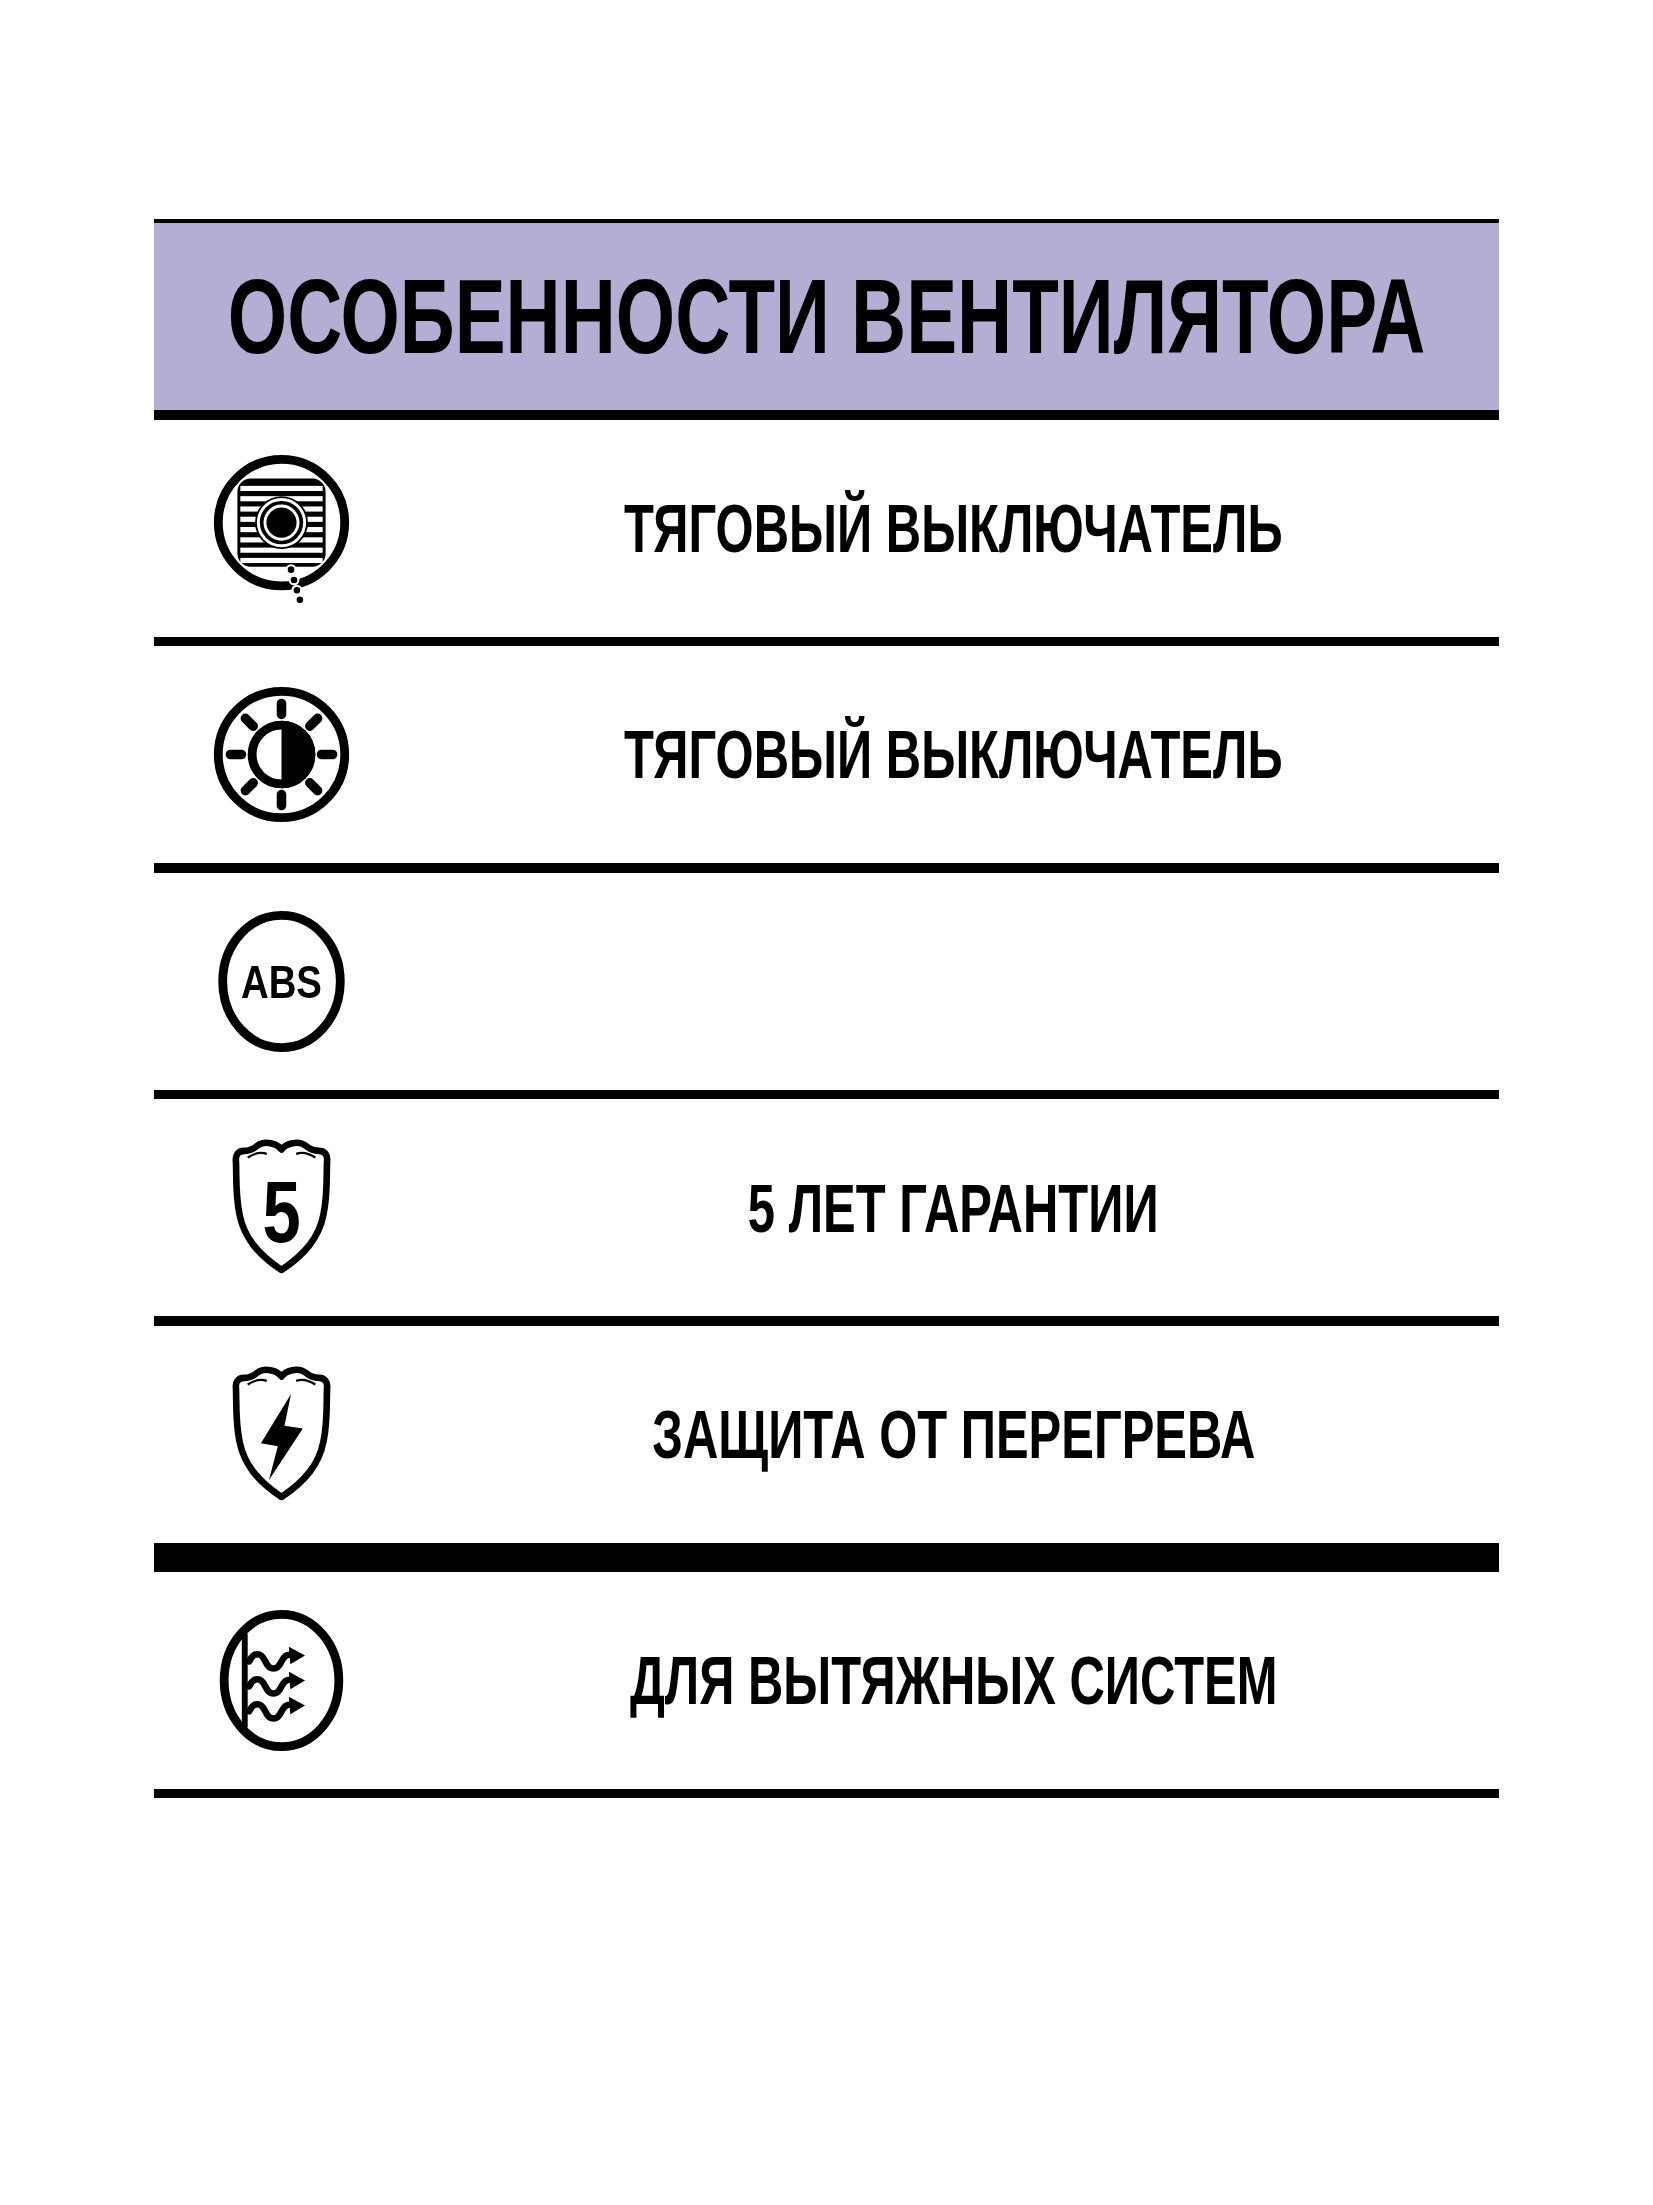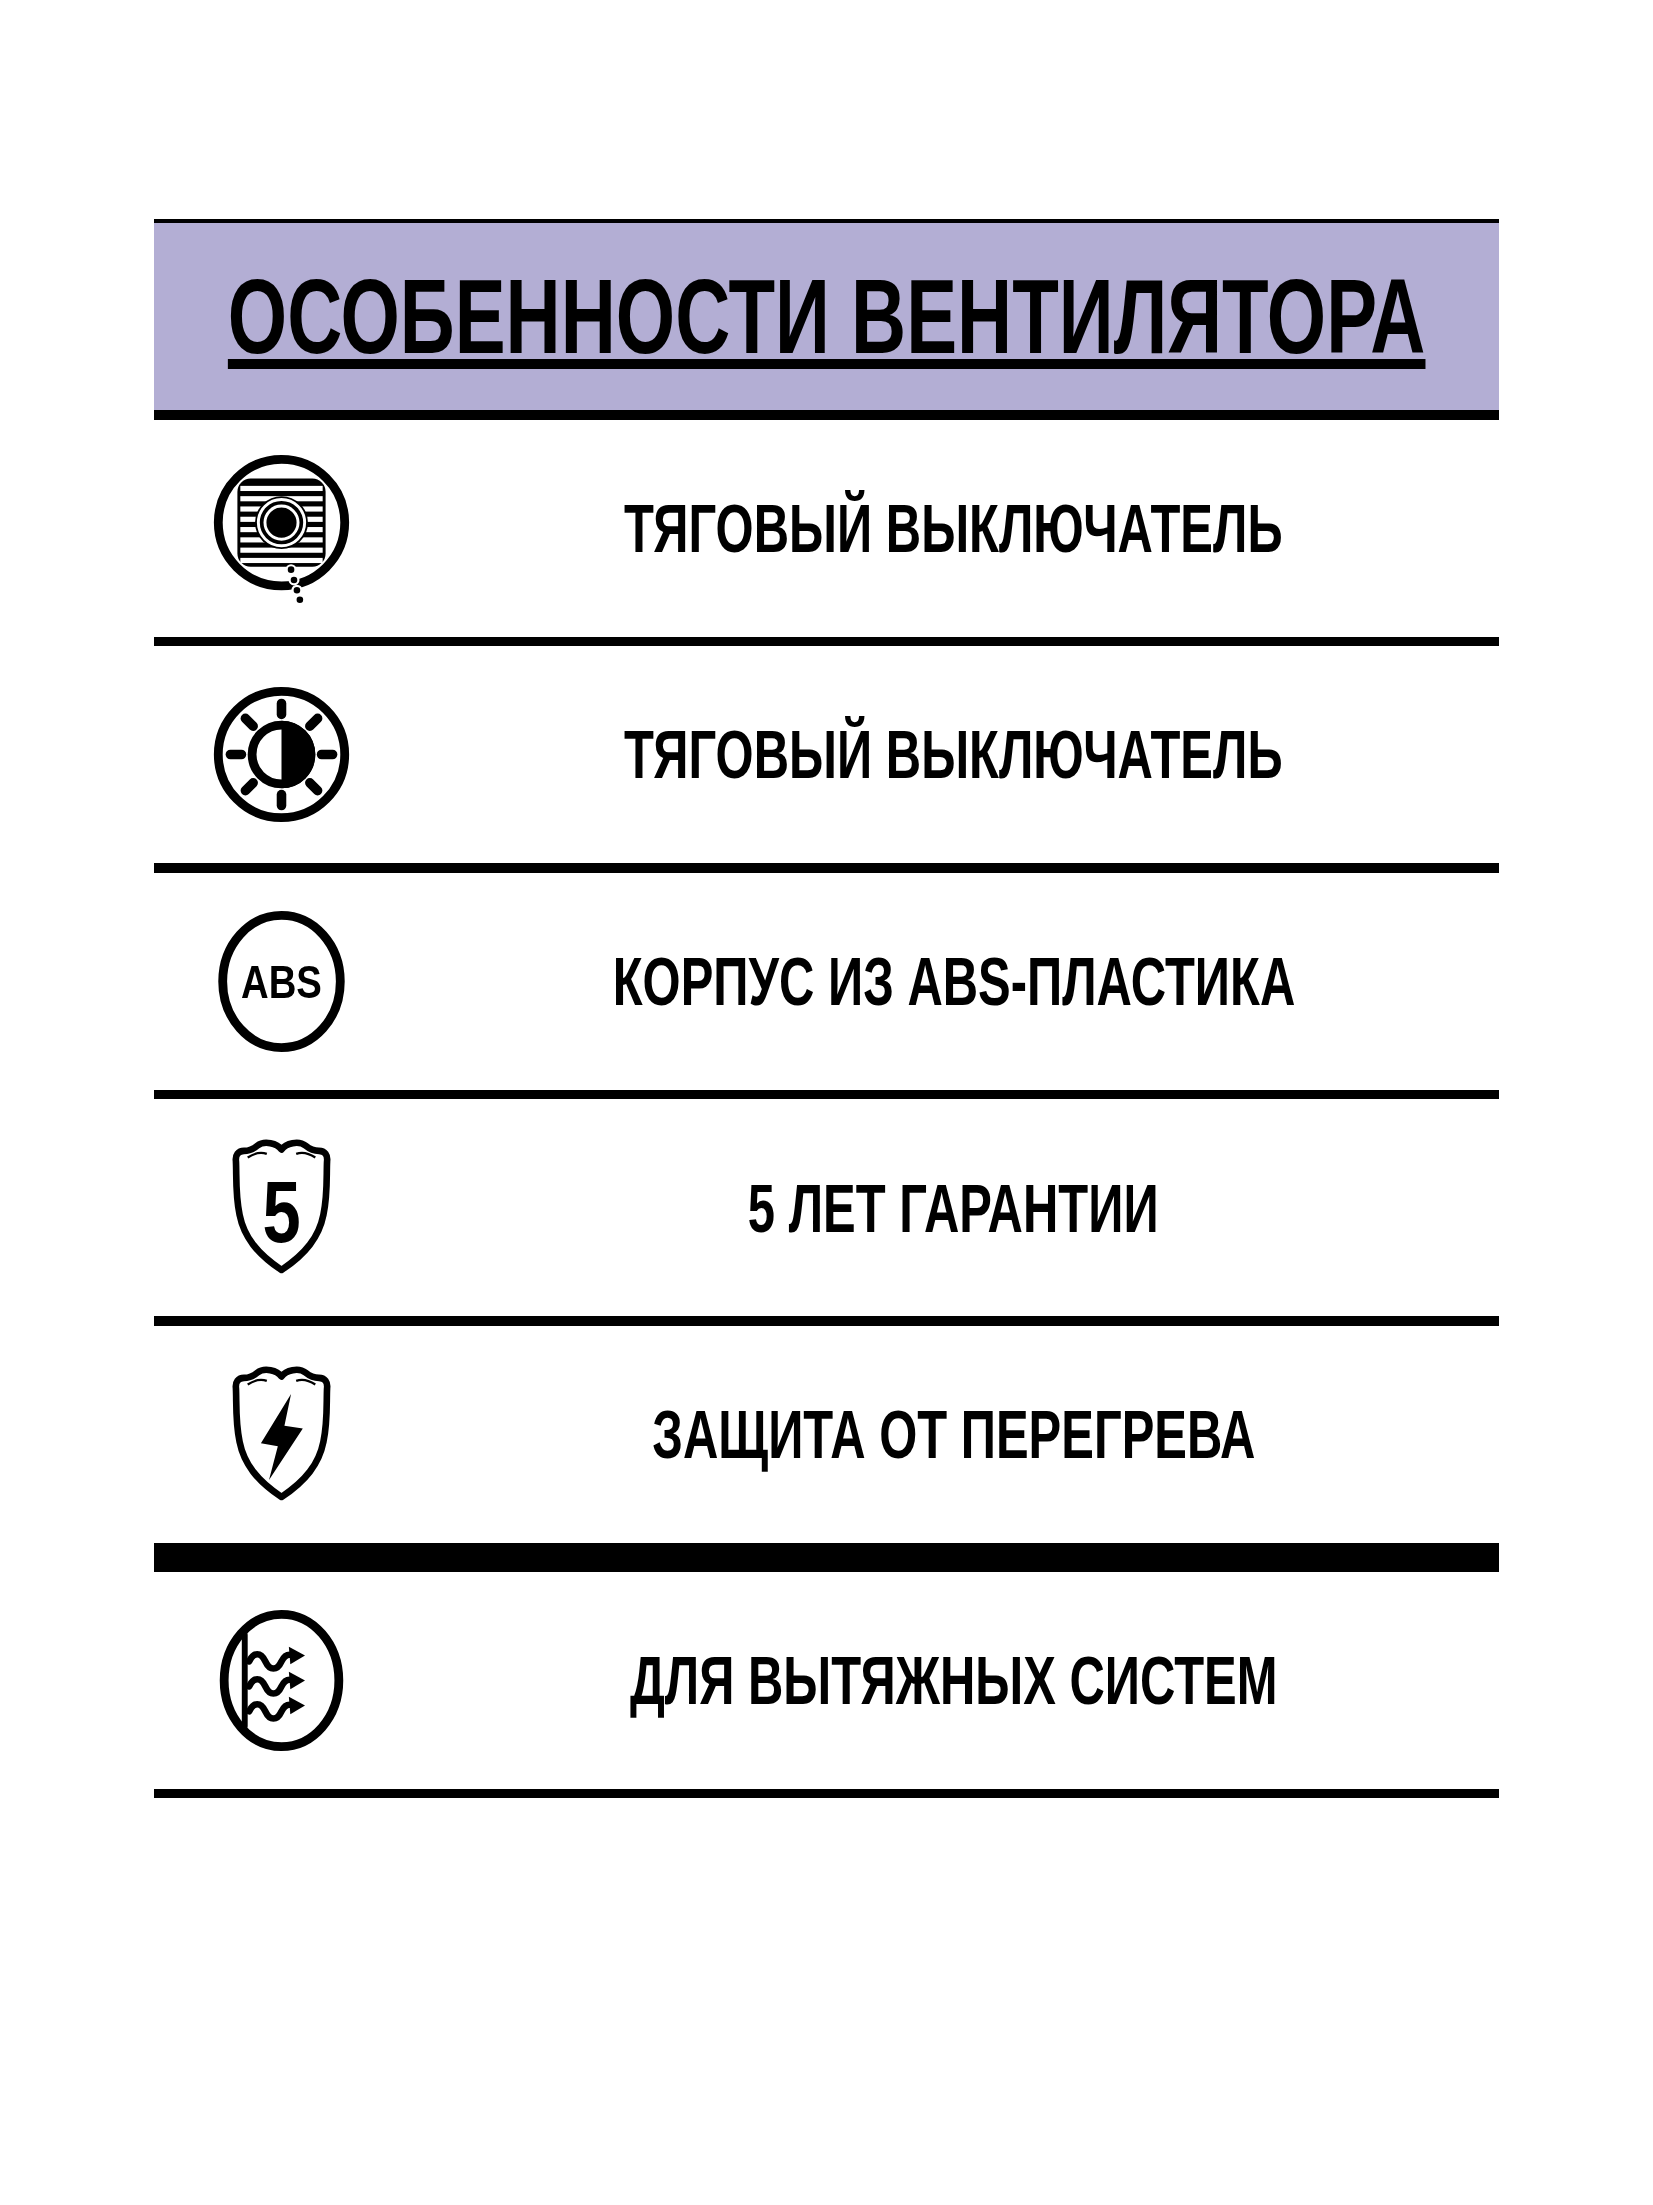--- a/index.html
+++ b/index.html
@@ -27,21 +27,21 @@
   }
   .rt .ln{display:block;text-align:center;line-height:1.32;}
   svg.ic{display:block;}
   svg text{font-family:"Liberation Sans", sans-serif;}
 </style>
 </head>
 <body>
 
 <div class="sheet">
 
-  <header class="hdr" style="background: rgb(179, 174, 212); text-decoration: underline;">
+  <header class="hdr" style="background: rgb(179, 174, 212);">
     <span class="hdr-t">ОСОБЕННОСТИ ВЕНТИЛЯТОРА</span>
   </header>
 
   <div class="sep" style="background: rgb(0, 0, 0);"></div>
 
   <section class="row">
     <div class="icon-col">
       <svg class="ic" width="147" height="153" viewBox="0 0 200 208">
         <circle cx="100" cy="96" r="86" fill="none" stroke="#000" stroke-width="12"></circle>
         <rect x="40" y="36" width="120" height="120" rx="18" fill="#000"></rect>
@@ -112,23 +112,20 @@
   </section>
   <div class="sep" style="background: rgb(0, 0, 0);"></div>
 
   <section class="row">
     <div class="icon-col">
       <svg class="ic" width="147" height="147" viewBox="0 0 200 200">
         <ellipse cx="100" cy="100" rx="80" ry="90" fill="none" stroke="#000" stroke-width="12"></ellipse>
         <text x="100" y="122" font-size="64" font-weight="bold" text-anchor="middle" textLength="110" lengthAdjust="spacingAndGlyphs" fill="#000">ABS</text>
       </svg>
     </div>
-    <div class="text-col">
-      <span class="rt">КОРПУС ИЗ ABS-ПЛАСТИКА</span>
-    </div>
   </section>
   <div class="sep" style="background: rgb(0, 0, 0);"></div>
 
   <section class="row">
     <div class="icon-col">
       <svg class="ic" width="147" height="147" viewBox="0 0 200 200">
         <path d="M100 21 C 94 13, 77 8, 67 16 C 61 21, 56 23, 49 23 C 41 23, 37 29, 38 37
                  C 39 55, 37 82, 43 110 C 49 140, 67 163, 100 185
                  C 133 163, 151 140, 157 110 C 163 82, 161 55, 162 37
                  C 163 29, 159 23, 151 23 C 144 23, 139 21, 133 16 C 123 8, 106 13, 100 21 Z" fill="#fff" stroke="#000" stroke-width="9" stroke-linejoin="round"></path>

